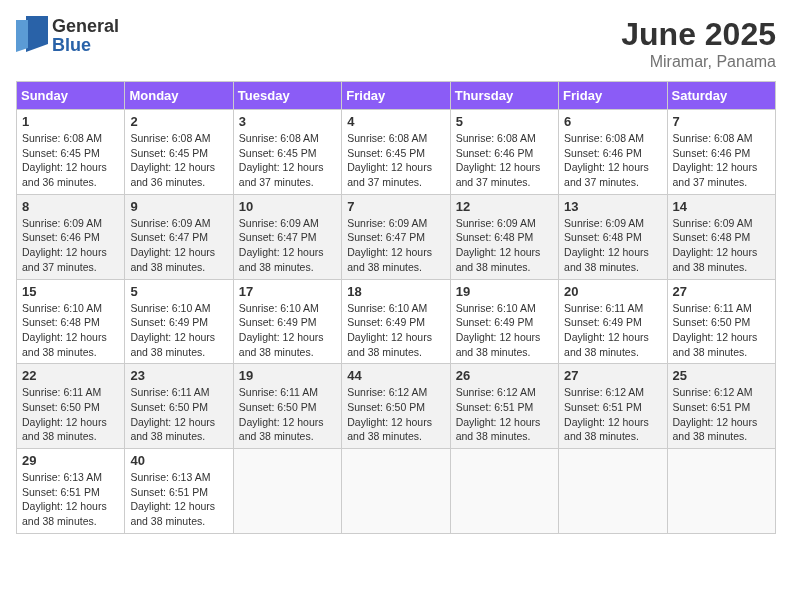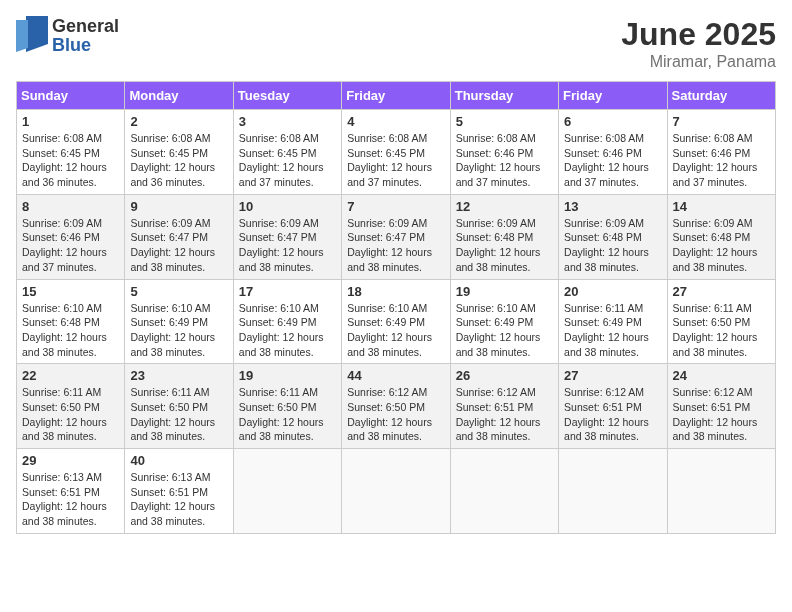--- a/index.html
+++ b/index.html
@@ -234,21 +234,21 @@
         </td>
         <td>
           <span class="day-number">26</span>
           <div class="day-info">Sunrise: 6:12 AM<br>Sunset: 6:51 PM<br>Daylight: 12 hours and 38 minutes.</div>
         </td>
         <td>
           <span class="day-number">27</span>
           <div class="day-info">Sunrise: 6:12 AM<br>Sunset: 6:51 PM<br>Daylight: 12 hours and 38 minutes.</div>
         </td>
         <td>
-          <span class="day-number">24</span>
+          <span class="day-number">25</span>
           <div class="day-info">Sunrise: 6:12 AM<br>Sunset: 6:51 PM<br>Daylight: 12 hours and 38 minutes.</div>
         </td>
       </tr>
       <tr>
         <td>
           <span class="day-number">29</span>
           <div class="day-info">Sunrise: 6:13 AM<br>Sunset: 6:51 PM<br>Daylight: 12 hours and 38 minutes.</div>
         </td>
         <td>
           <span class="day-number">40</span>

